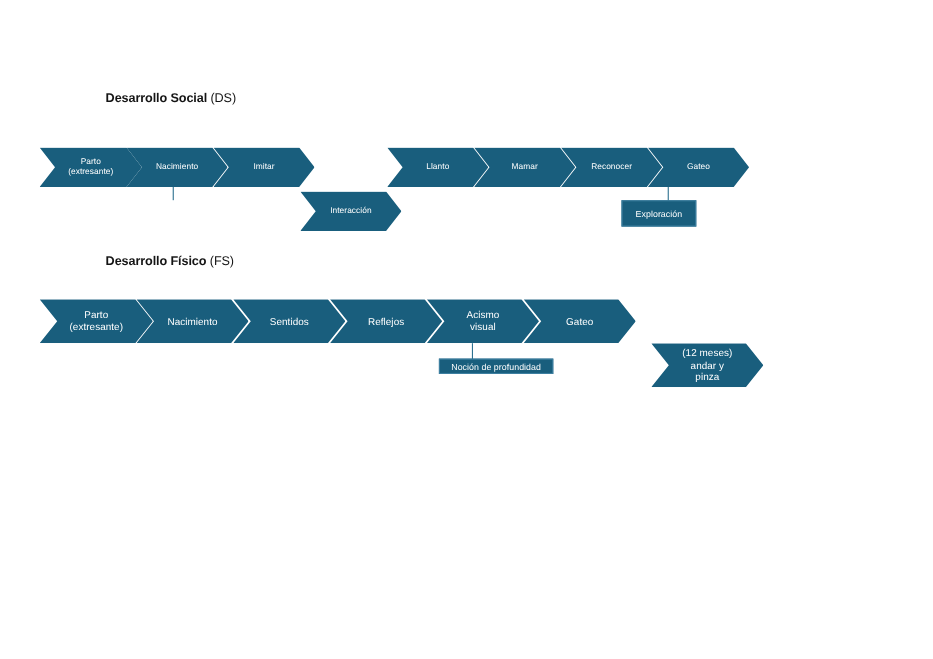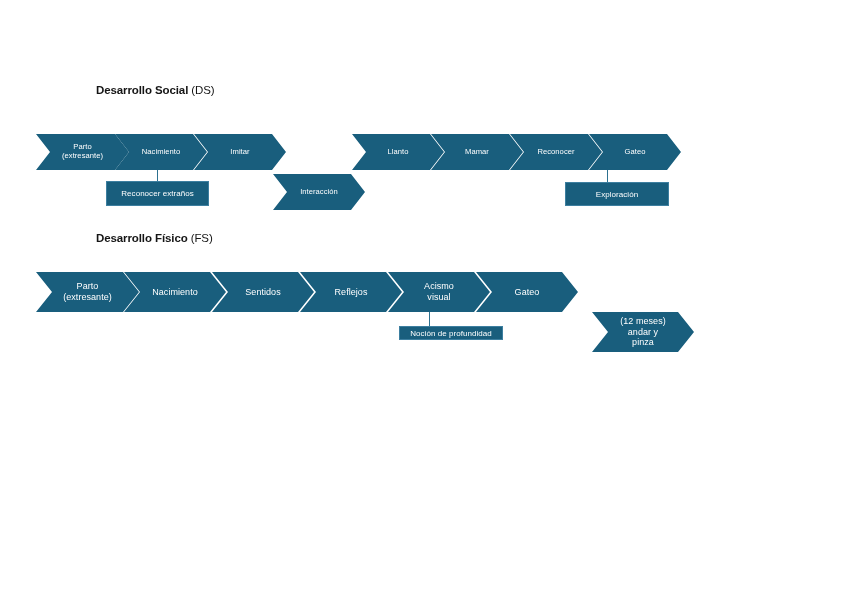--- a/index.html
+++ b/index.html
@@ -125,21 +125,21 @@
   }
   .connector {
     position: absolute;
     width: 1px;
     background: #2d7190;
   }
 
   #callout-reconocer { left: 106px; top: 181px; width: 103px; height: 25px; }
   #conn-reconocer    { left: 157px; top: 170px; height: 12px; }
 
-  #callout-exploracion { left: 565px; top: 182px; width: 104px; height: 24px; text-align: center; }
+  #callout-exploracion { left: 565px; top: 182px; width: 68px; height: 24px; text-align: center; }
   #conn-exploracion    { left: 607px; top: 170px; height: 13px; }
 
   #callout-nocion { left: 399px; top: 326px; width: 104px; height: 14px; }
   #conn-nocion    { left: 429px; top: 312px; height: 15px; }
 </style>
 </head>
 <body>
 
 <div class="canvas">
 
@@ -188,23 +188,20 @@
     </div>
 
     <div class="chev notched" style="left:553px;width:92px;">
       <div class="chev-shape"></div>
       <div class="lbl">Gateo</div>
     </div>
 
   </div>
 
   <div class="connector" id="conn-reconocer"></div>
-  <div class="callout" id="callout-reconocer">
-    <span>Reconocer extraños</span>
-  </div>
 
   <div class="connector" id="conn-exploracion"></div>
   <div class="callout" id="callout-exploracion">
     <span>Exploración</span>
   </div>
 
   <div class="section-title" id="title-fs">
     <span class="strong">Desarrollo Físico</span><span class="light"> (FS)</span>
   </div>
 

